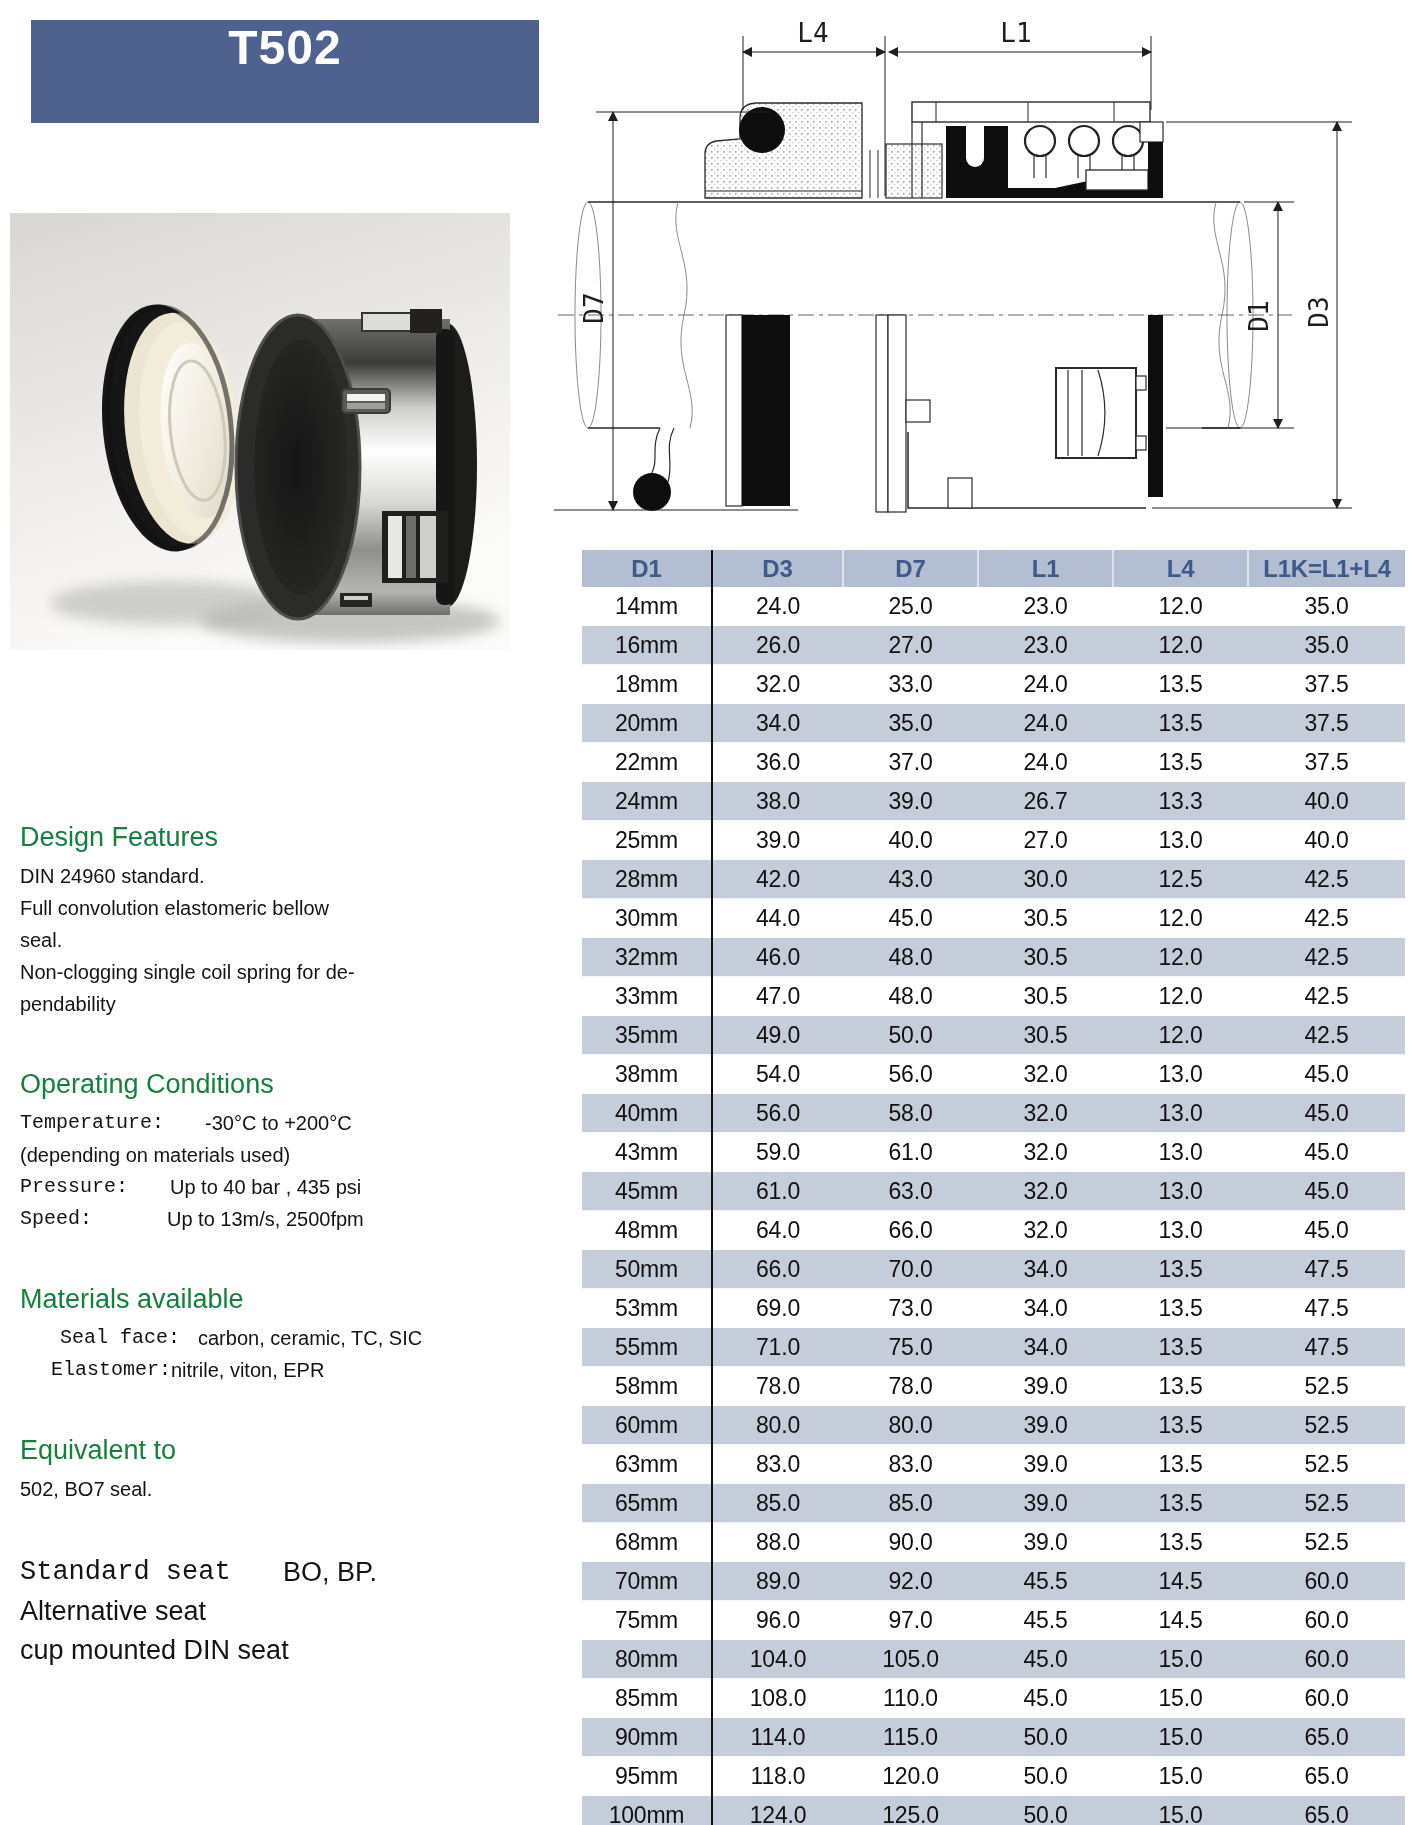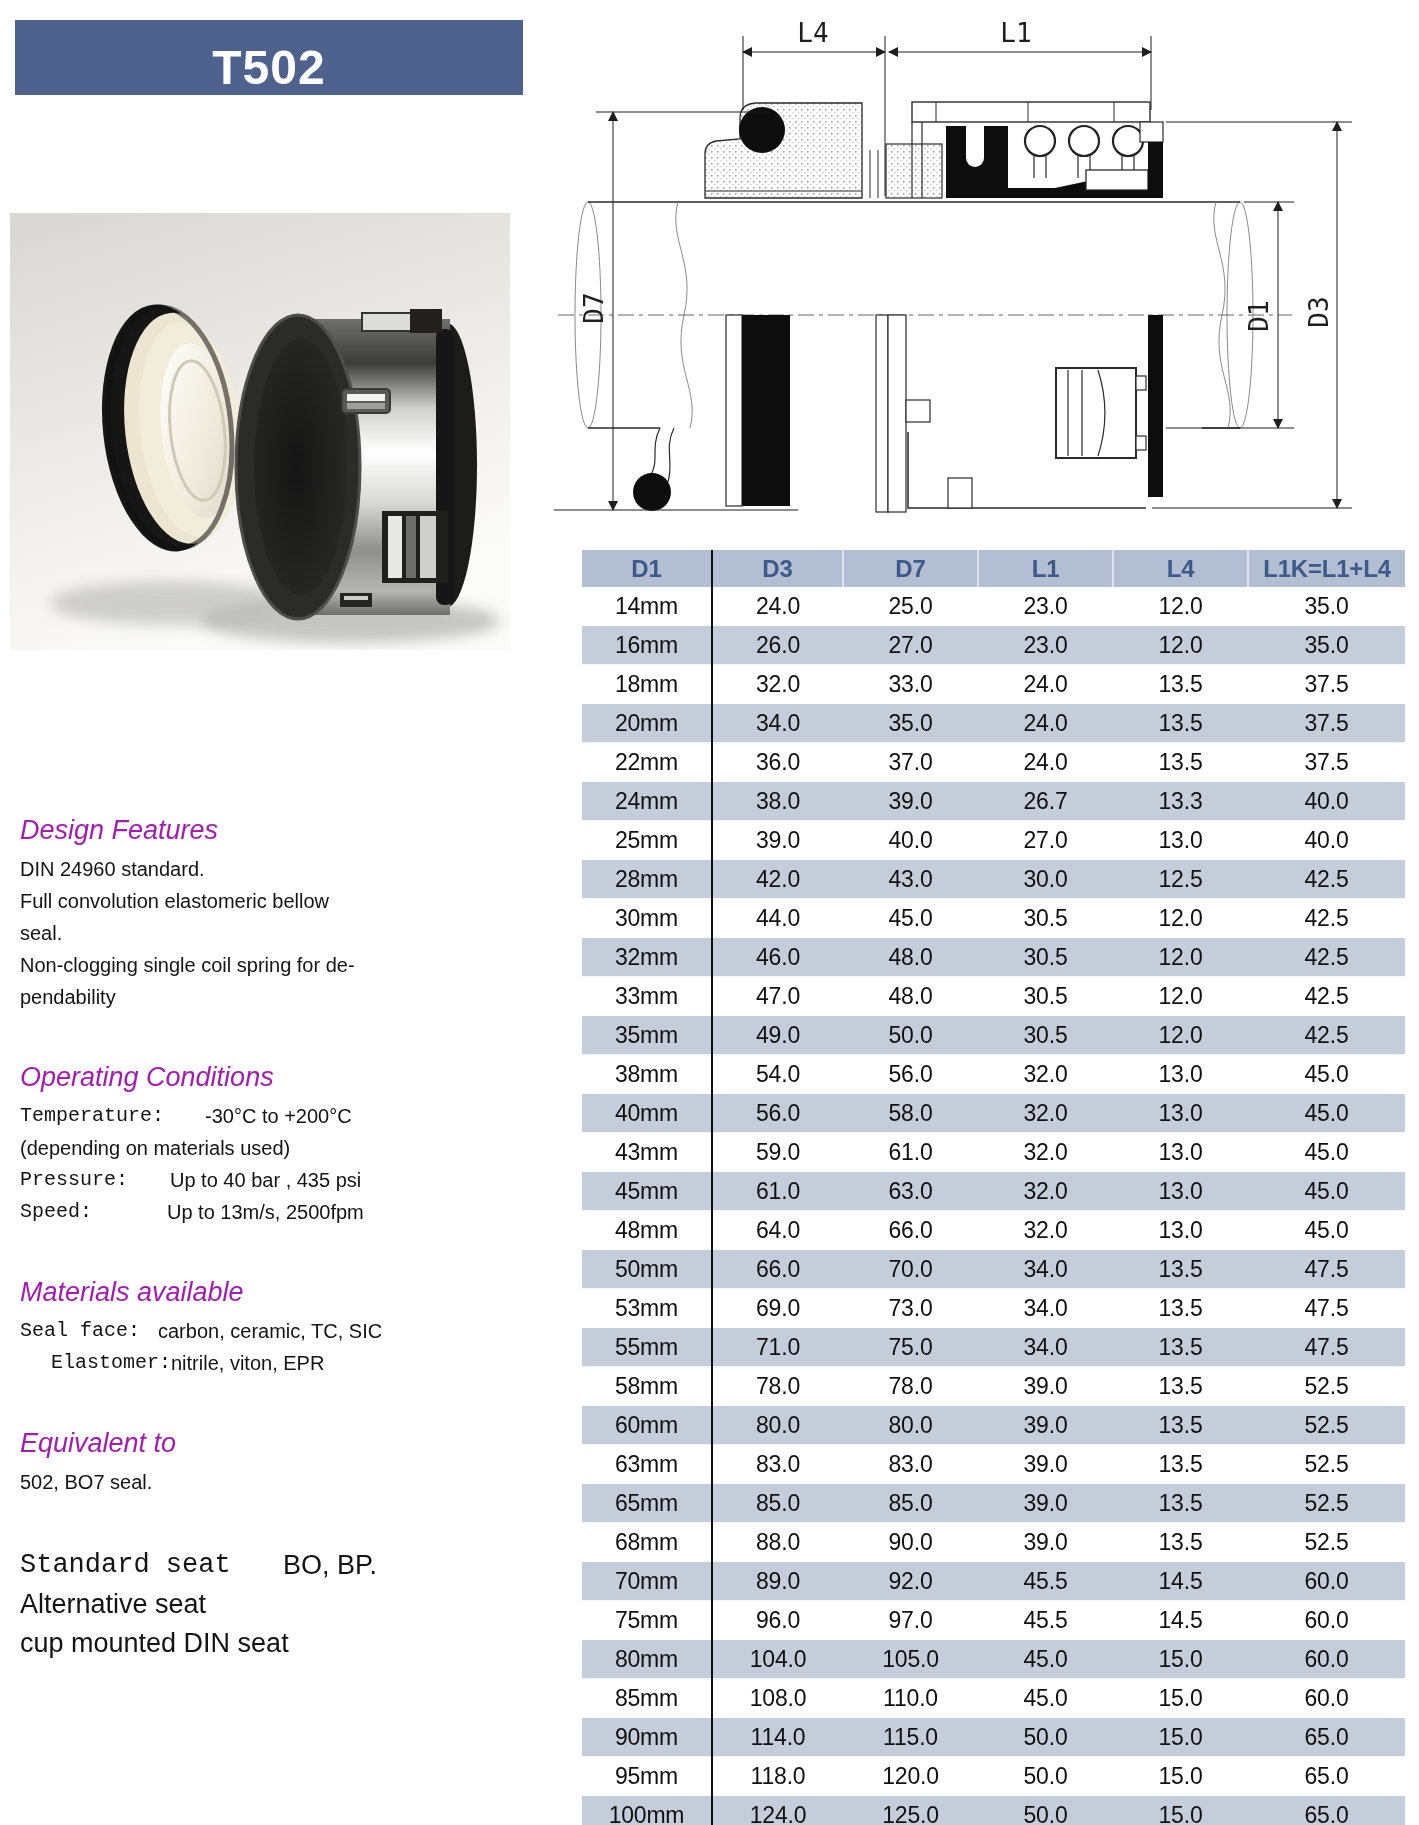--- a/index.html
+++ b/index.html
@@ -13,39 +13,39 @@
   html,body{margin:0;padding:0;}
   body{
     width:1419px;height:1825px;background:#ffffff;
     font-family:"Liberation Sans", sans-serif;color:var(--ink);
     position:relative;overflow:hidden;
   }
   .page{position:relative;width:1419px;height:1825px;}
 
   
   .title-bar{
-    position:absolute;left:15px;top:20px;width:508px;height:75px;
-    background:var(--title-bg);display:flex;align-items:flex-end;justify-content:center;
+    position:absolute;left:31px;top:20px;width:508px;height:103px;
+    background:var(--title-bg);display:flex;align-items:flex-start;justify-content:center;
   }
   .title-bar .title{
     color:#fff;font-size:48px;font-weight:bold;letter-spacing:1px;
   }
 
   
   .photo{
     position:absolute;left:10px;top:213px;width:500px;height:437px;
   }
   .photo svg{display:block;}
 
   
   .info{
     position:absolute;left:20px;top:806px;width:482px;
   }
   .info .section{margin:0 0 48px 0;}
-  .info .heading{font-size:27px;line-height:32px;margin:8px 0 7px 0;color:#a21caf;font-style:italic;}
+  .info .heading{font-size:27px;line-height:32px;margin:15px 0 7px 0;color:#15803d;}
   .info .line{font-size:20px;line-height:32px;white-space:nowrap;display:flex;}
   .info .line .lbl{display:inline-block;flex:0 0 auto;font-family:Liberation Mono, monospace;}
   .info .line.large{font-size:27px;line-height:39px;gap:25px;}
 
   
   .drawing{position:absolute;left:500px;top:0;width:919px;height:545px;}
   .drawing svg{display:block;}
   .dim-label{
     font-family:"DejaVu Sans Mono", monospace;
     font-size:26px;fill:#1e1e1e;
@@ -174,21 +174,21 @@
           <span class="val">Up to 40 bar , 435 psi</span>
         </div>
         <div class="line">
           <span class="lbl" style="width: 147px;">Speed:</span>
           <span class="val">Up to 13m/s, 2500fpm</span>
         </div>
       </div>
       <div class="section">
         <div class="heading">Materials available</div>
         <div class="line">
-          <span class="lbl" style="width: 138px;">Seal face:</span>
+          <span class="lbl" style="width: 138px; margin-left: 40px;">Seal face:</span>
           <span class="val">carbon, ceramic, TC, SIC</span>
         </div>
         <div class="line">
           <span class="lbl" style="width: 151px; text-align: right;">Elastomer:</span>
           <span class="val">nitrile, viton, EPR</span>
         </div>
       </div>
       <div class="section">
         <div class="heading">Equivalent to</div>
         <div class="line">502, BO7 seal.</div>

